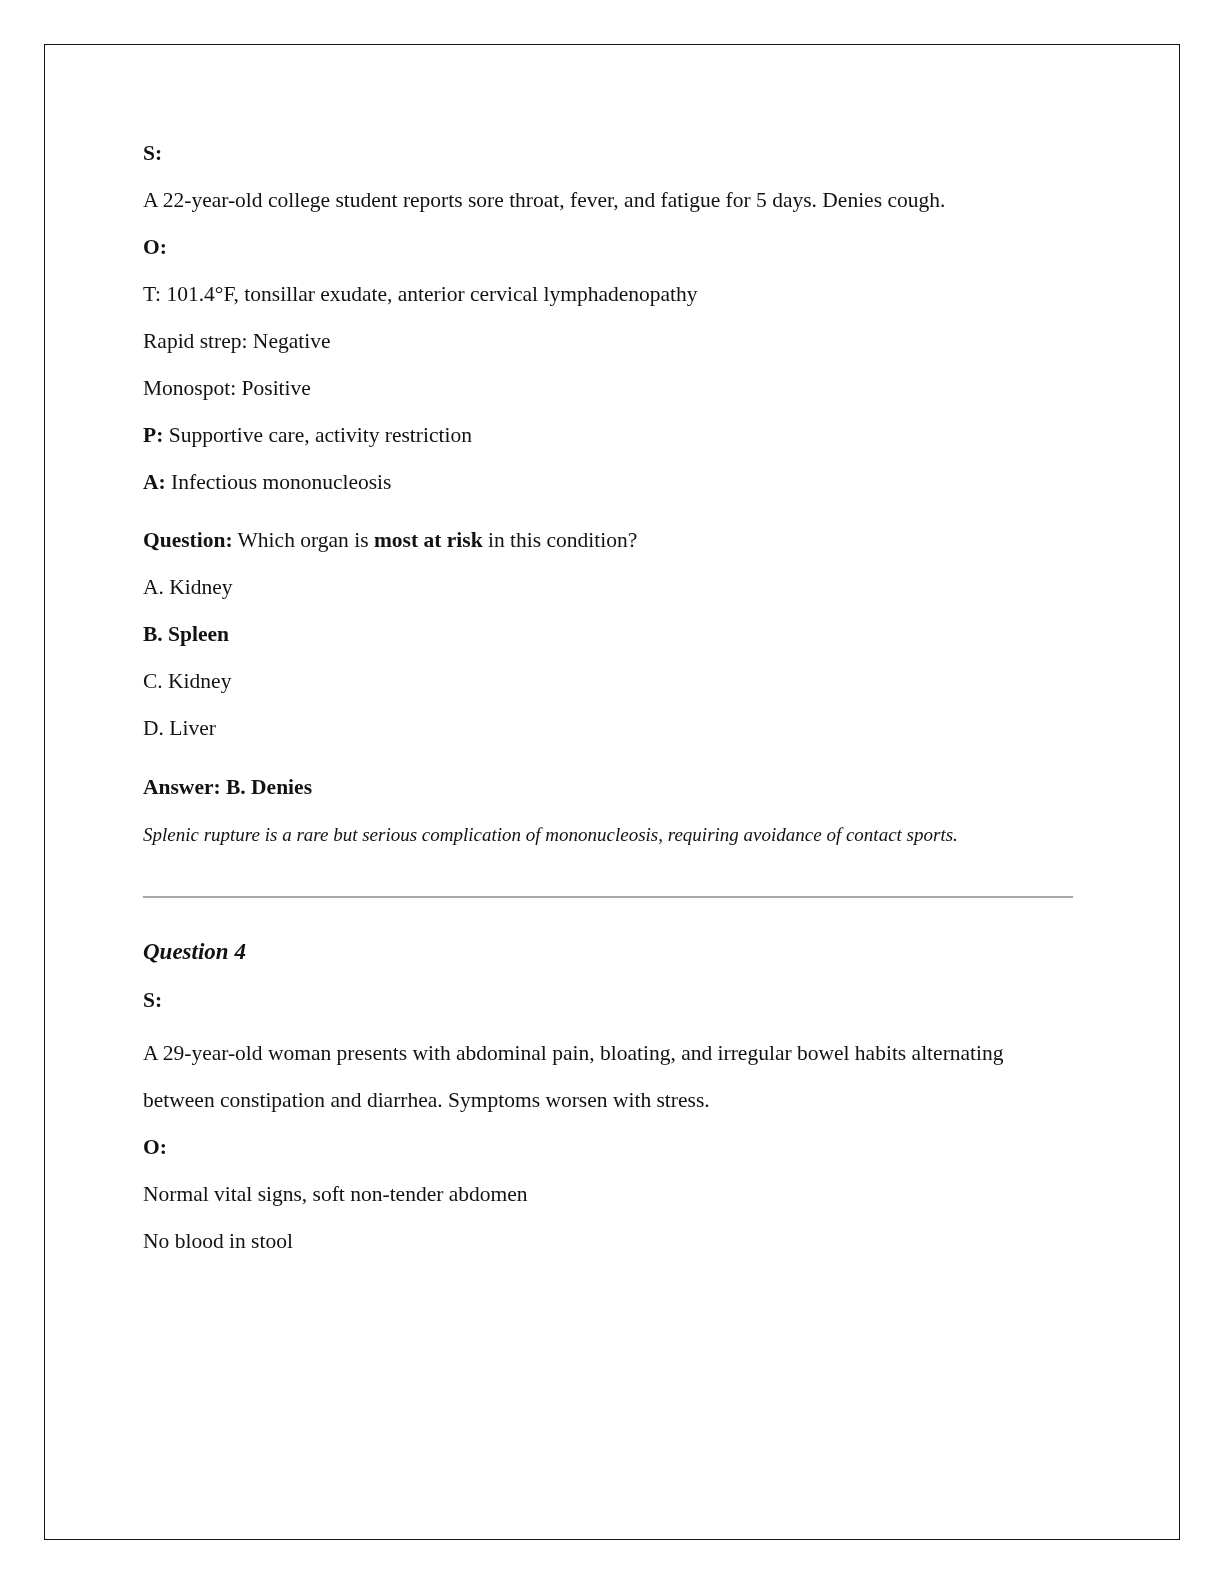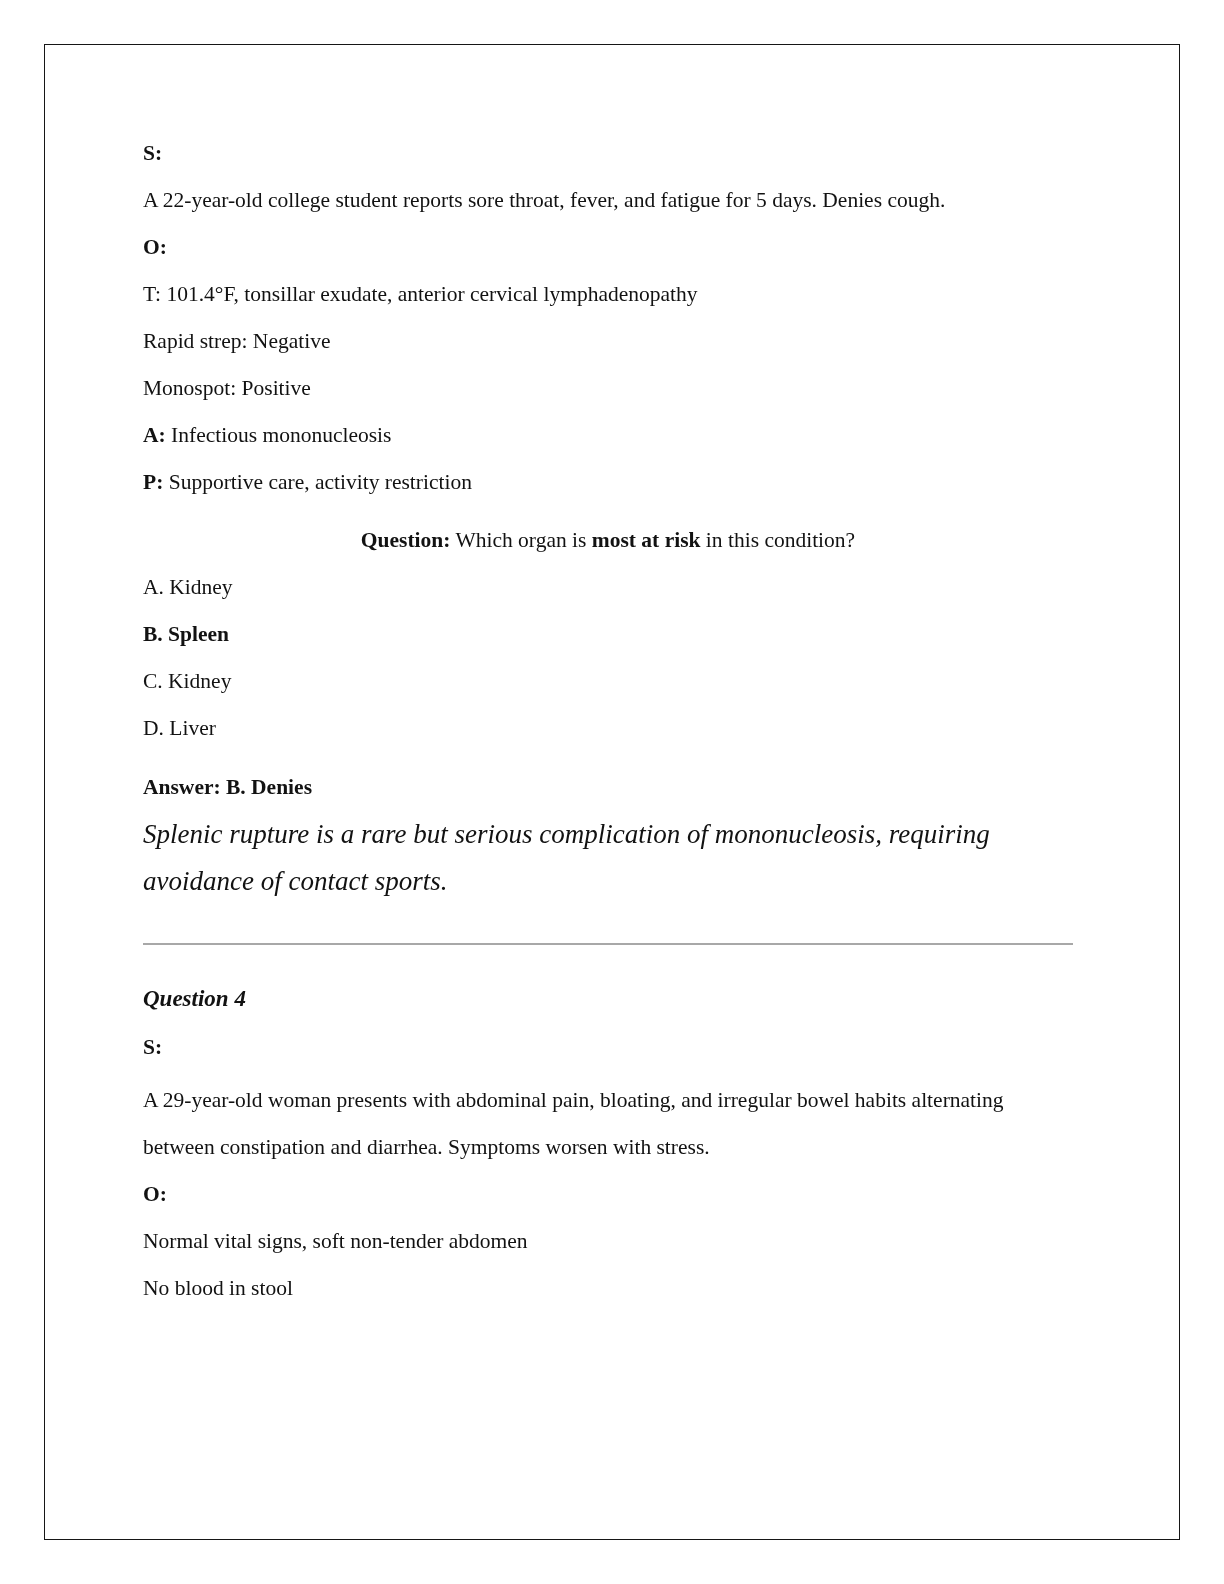--- a/index.html
+++ b/index.html
@@ -28,25 +28,25 @@
   .content {
     position: absolute;
     left: 143px;
     top: 130px;
     width: 930px;
     font-size: 21.5px;
     line-height: 47px;
   }
   p { margin: 0; }
   .b { font-weight: bold; }
-  .question-line { margin-top: 11px; text-align: center; }
+  .question-line { margin-top: 11px; }
   .answer-line { margin-top: 12px; }
   .rationale {
     font-style: italic;
-    font-size: 27px;
+    font-size: 19px;
     line-height: 47px;
   }
   .divider {
     border: none;
     border-top: 2.5px solid #a8a8a8;
     margin: 38px 0 0 0;
     width: 930px;
   }
   .q-heading {
     font-weight: bold;
@@ -67,23 +67,23 @@
   <div class="content">
 
     <p class="b">S:</p>
     <p>A 22-year-old college student reports sore throat, fever, and fatigue for 5 days. Denies cough.</p>
 
     <p class="b">O:</p>
     <p>T: 101.4°F, tonsillar exudate, anterior cervical lymphadenopathy</p>
     <p>Rapid strep: Negative</p>
     <p>Monospot: Positive</p>
 
+    <p><span class="b">P:</span><span> Supportive care, activity restriction</span></p>
+
     <p><span class="b">A:</span><span> Infectious mononucleosis</span></p>
-
-    <p><span class="b">P:</span><span> Supportive care, activity restriction</span></p>
 
     <p class="question-line"><span class="b">Question:</span><span> Which organ is </span><span class="b">most at risk</span><span> in this condition?</span></p>
 
     <p>A. Kidney</p>
     <p class="b">B. Spleen</p>
     <p>C. Kidney</p>
     <p>D. Liver</p>
 
     <p class="b answer-line">Answer: B. Denies</p>
 

